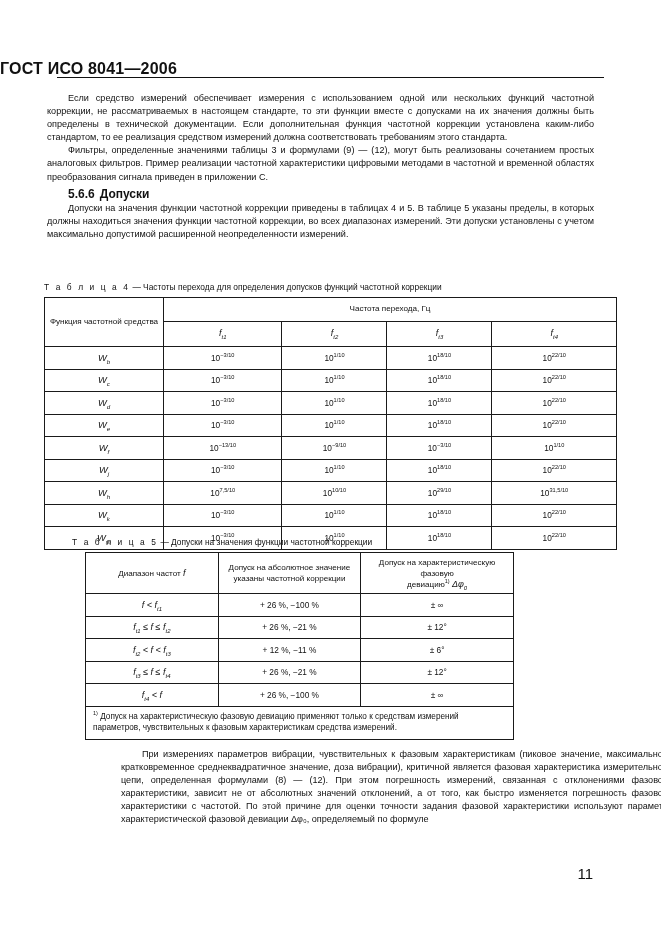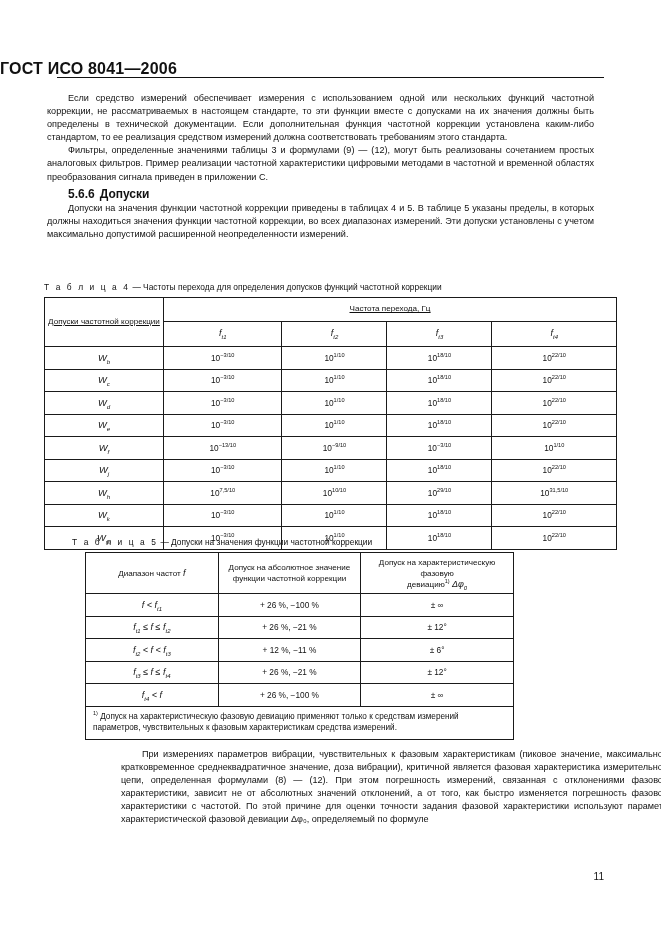--- a/index.html
+++ b/index.html
@@ -92,21 +92,21 @@
     text-align: center;
     vertical-align: middle;
     font-weight: normal;
   }
   .t4 {
     width: 573px;
     margin-left: 0;
   }
   .t4 th.c0 { width: 118px; }
   .t4 th.cg { }
-  .t4 .hdr-top td, .t4 .hdr-top th { height: 23px; text-decoration: underline; }
+  .t4 .hdr-top td, .t4 .hdr-top th { height: 23px; }
   .t4 .hdr-sub th { height: 24px; }
   .t4 tbody td { height: 21.5px; }
   .t4 thead th { font-size: 8.1px; line-height: 10.6px; }
   .t4 tbody tr:first-child td { border-top: 1.6px solid #000; }
 
   .t5 {
     width: 429px;
     margin-left: 41px;
   }
   .t5 thead th { height: 40px; font-size: 8.1px; line-height: 11px; padding: 0 6px; }
@@ -130,23 +130,23 @@
 
   
   .block-t4cap { position: absolute; left: 44px; top: 281px; }
   .block-t4    { position: absolute; left: 44px; top: 297px; }
   .block-t5cap { position: absolute; left: 44px; top: 536px; padding-left: 28px; }
   .block-t5    { position: absolute; left: 44px; top: 552px; }
   .block-tail  { position: absolute; left: 73px; top: 748px; width: 547px; margin-left: 48px; }
 
   .page-number {
     position: absolute;
-    right: 57px;
+    right: 68px;
     bottom: 54px;
-    font-size: 10px;
+    font-size: 15px;
     text-align: center;
   }
 </style>
 </head>
 <body>
 
 <div class="page">
 
   <div class="page-header">
     <span>ГОСТ ИСО 8041—2006</span>
@@ -167,21 +167,21 @@
       <span class="sp">Т а б л и ц а  4</span>
       <span>—</span>
       <span>Частоты перехода для определения допусков функций частотной коррекции</span>
     </div>
   </div>
 
   <div class="block-t4">
     <table class="t4">
       <thead>
         <tr class="hdr-top">
-          <th class="c0" rowspan="2">Допуски частотной коррекции</th>
+          <th class="c0" rowspan="2">Функция частотной средства</th>
           <th class="cg" colspan="4">Частота перехода, Гц</th>
         </tr>
         <tr class="hdr-sub">
           <th><i class="fsym"><span>f</span><sub>t1</sub></i></th>
           <th><i class="fsym"><span>f</span><sub>t2</sub></i></th>
           <th><i class="fsym"><span>f</span><sub>t3</sub></i></th>
           <th><i class="fsym"><span>f</span><sub>t4</sub></i></th>
         </tr>
       </thead>
       <tbody id="t4body">
@@ -260,21 +260,21 @@
     </div>
   </div>
 
   <div class="block-t5">
     <table class="t5">
       <thead>
         <tr>
           <th class="h0">
             <span>Диапазон частот</span> <i class="fsym">f</i>
           </th>
-          <th class="h1">Допуск на абсолютное значение функции частотной коррекции</th>
+          <th class="h1">Допуск на абсолютное значение указаны частотной коррекции</th>
           <th class="h2">
             <span>Допуск на характеристическую фазовую</span><br>
             <span>девиацию</span><sup>1)</sup>
             <i class="fsym"><span>Δφ</span><sub>0</sub></i>
           </th>
         </tr>
       </thead>
       <tbody id="t5body">
           <tr>
             <td><i class="fsym">f &lt; f<sub>t1</sub></i></td>

